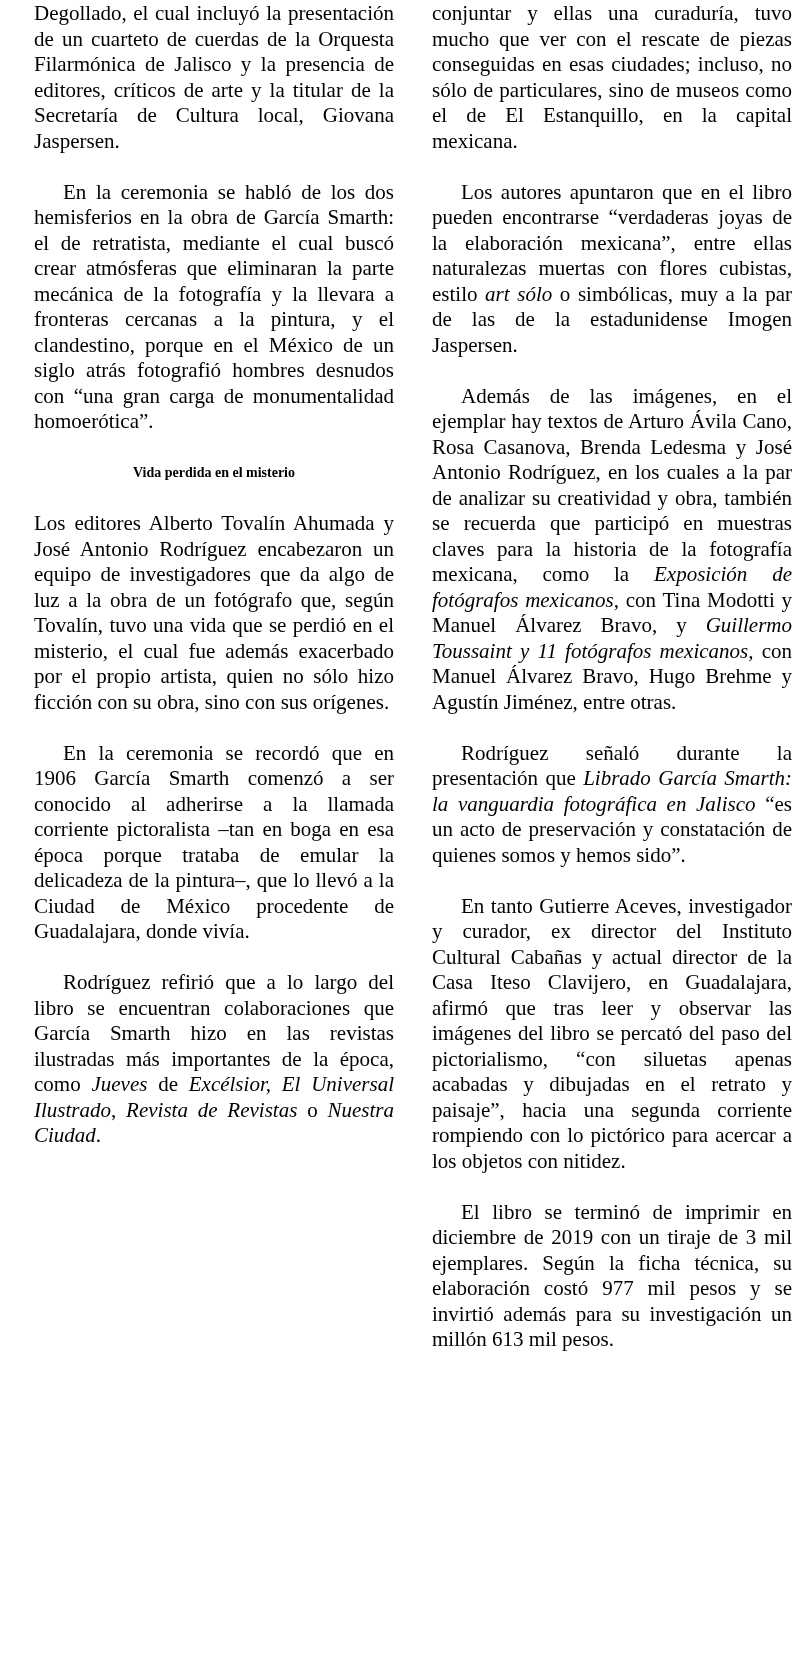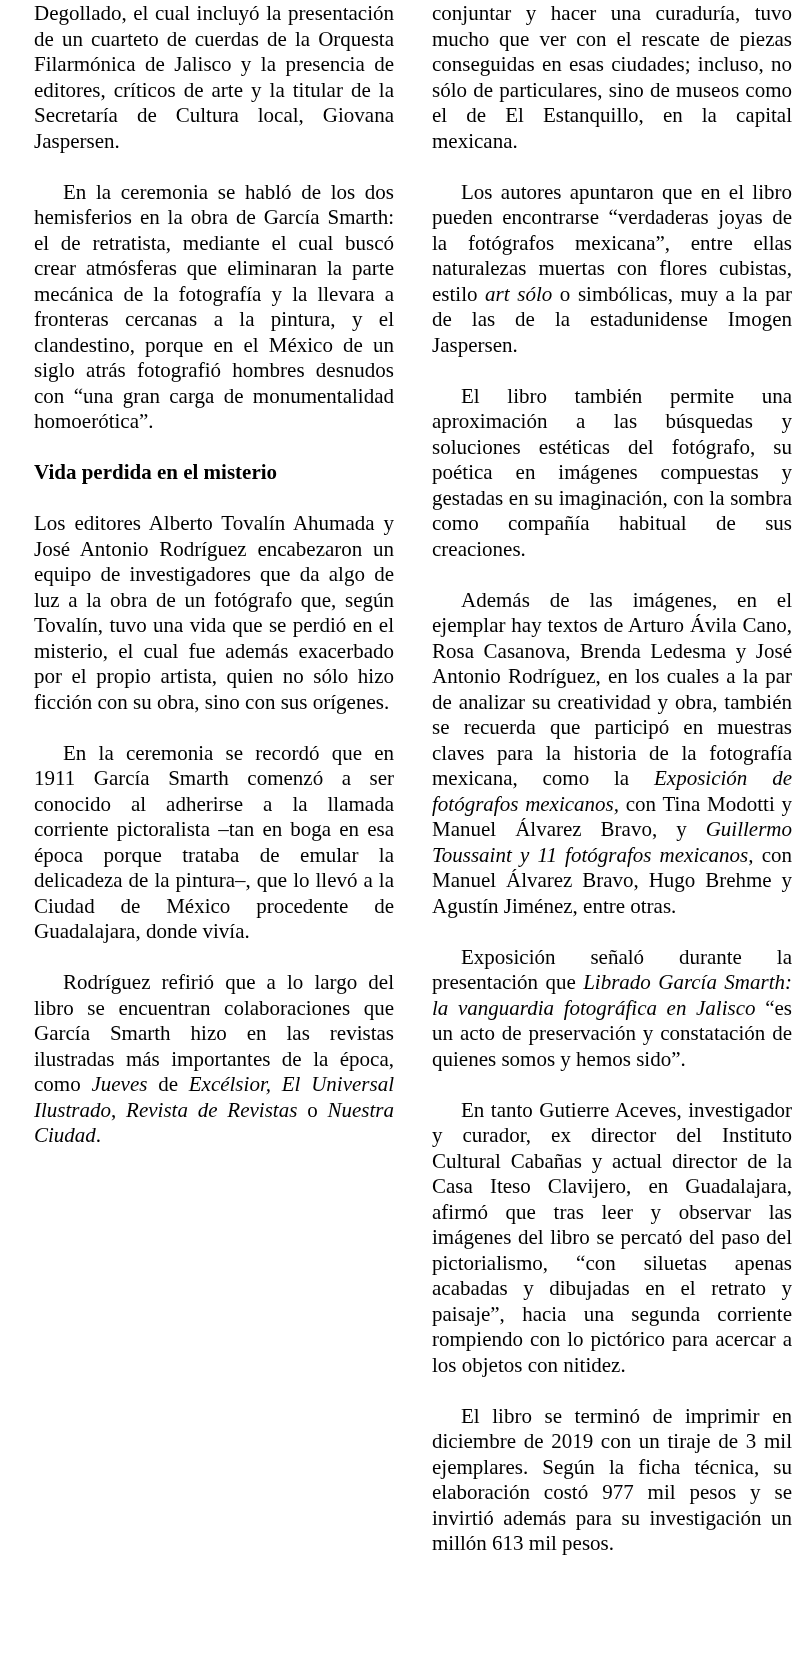--- a/index.html
+++ b/index.html
@@ -28,44 +28,43 @@
     text-align: justify;
   }
   .col p, .col h2 {
     margin: 25.5px 0 0 0;
     padding: 0;
   }
   .col > :first-child {
     margin-top: 0;
   }
   .col h2 {
-    font-size: 21px;
+    font-size: 14px;
     line-height: 25.5px;
     font-weight: 700;
-    text-align: left;
+    text-align: center;
   }
   p.indent {
     text-indent: 29px;
   }
   i { font-style: italic; }
 </style>
 </head>
 <body>
 
 <div class="article">
   <div class="col">
       <p><span>Degollado, el cual incluyó la presentación de un cuarteto de cuerdas de la Orquesta Filarmónica de Jalisco y la presencia de editores, críticos de arte y la titular de la Secretaría de Cultura local, Giovana Jaspersen.</span></p>
       <p class="indent"><span>En la ceremonia se habló de los dos hemisferios en la obra de García Smarth: el de retratista, mediante el cual buscó crear atmósferas que eliminaran la parte mecánica de la fotografía y la llevara a fronteras cercanas a la pintura, y el clandestino, porque en el México de un siglo atrás fotografió hombres desnudos con “una gran carga de monumentalidad homoerótica”.</span></p>
       <h2><span>Vida perdida en el misterio</span></h2>
       <p><span>Los editores Alberto Tovalín Ahumada y José Antonio Rodríguez encabezaron un equipo de investigadores que da algo de luz a la obra de un fotógrafo que, según Tovalín, tuvo una vida que se perdió en el misterio, el cual fue además exacerbado por el propio artista, quien no sólo hizo ficción con su obra, sino con sus orígenes.</span></p>
-      <p class="indent"><span>En la ceremonia se recordó que en 1911 García Smarth comenzó a ser conocido al adherirse a la llamada corriente pictoralista –tan en boga en esa época porque trataba de emular la delicadeza de la pintura–, que lo llevó a la Ciudad de México procedente de Guadalajara, donde vivía.</span></p>
+      <p class="indent"><span>En la ceremonia se recordó que en 1906 García Smarth comenzó a ser conocido al adherirse a la llamada corriente pictoralista –tan en boga en esa época porque trataba de emular la delicadeza de la pintura–, que lo llevó a la Ciudad de México procedente de Guadalajara, donde vivía.</span></p>
       <p class="indent"><span>Rodríguez refirió que a lo largo del libro se encuentran colaboraciones que García Smarth hizo en las revistas ilustradas más importantes de la época, como </span><i>Jueves</i><span> de </span><i>Excélsior, El Universal Ilustrado</i><span>, </span><i>Revista de Revistas</i><span> o </span><i>Nuestra Ciudad</i><span>.</span></p>
     </div>
   <div class="col">
-      <p><span>conjuntar y hacer una curaduría, tuvo mucho que ver con el rescate de piezas conseguidas en esas ciudades; incluso, no sólo de particulares, sino de museos como el de El Estanquillo, en la capital mexicana.</span></p>
-      <p class="indent"><span>Los autores apuntaron que en el libro pueden encontrarse “verdaderas joyas de la fotógrafos mexicana”, entre ellas naturalezas muertas con flores cubistas, estilo </span><i>art sólo</i><span> o simbólicas, muy a la par de las de la estadunidense Imogen Jaspersen.</span></p>
-      <p class="indent"><span>El libro también permite una aproximación a las búsquedas y soluciones estéticas del fotógrafo, su poética en imágenes compuestas y gestadas en su imaginación, con la sombra como compañía habitual de sus creaciones.</span></p>
+      <p><span>conjuntar y ellas una curaduría, tuvo mucho que ver con el rescate de piezas conseguidas en esas ciudades; incluso, no sólo de particulares, sino de museos como el de El Estanquillo, en la capital mexicana.</span></p>
+      <p class="indent"><span>Los autores apuntaron que en el libro pueden encontrarse “verdaderas joyas de la elaboración mexicana”, entre ellas naturalezas muertas con flores cubistas, estilo </span><i>art sólo</i><span> o simbólicas, muy a la par de las de la estadunidense Imogen Jaspersen.</span></p>
       <p class="indent"><span>Además de las imágenes, en el ejemplar hay textos de Arturo Ávila Cano, Rosa Casanova, Brenda Ledesma y José Antonio Rodríguez, en los cuales a la par de analizar su creatividad y obra, también se recuerda que participó en muestras claves para la historia de la fotografía mexicana, como la </span><i>Exposición de fotógrafos mexicanos,</i><span> con Tina Modotti y Manuel Álvarez Bravo, y </span><i>Guillermo Toussaint y 11 fotógrafos mexicanos,</i><span> con Manuel Álvarez Bravo, Hugo Brehme y Agustín Jiménez, entre otras.</span></p>
-      <p class="indent"><span>Exposición señaló durante la presentación que </span><i>Librado García Smarth: la vanguardia fotográfica en Jalisco</i><span> “es un acto de preservación y constatación de quienes somos y hemos sido”.</span></p>
+      <p class="indent"><span>Rodríguez señaló durante la presentación que </span><i>Librado García Smarth: la vanguardia fotográfica en Jalisco</i><span> “es un acto de preservación y constatación de quienes somos y hemos sido”.</span></p>
       <p class="indent"><span>En tanto Gutierre Aceves, investigador y curador, ex director del Instituto Cultural Cabañas y actual director de la Casa Iteso Clavijero, en Guadalajara, afirmó que tras leer y observar las imágenes del libro se percató del paso del pictorialismo, “con siluetas apenas acabadas y dibujadas en el retrato y paisaje”, hacia una segunda corriente rompiendo con lo pictórico para acercar a los objetos con nitidez.</span></p>
       <p class="indent"><span>El libro se terminó de imprimir en diciembre de 2019 con un tiraje de 3 mil ejemplares. Según la ficha técnica, su elaboración costó 977 mil pesos y se invirtió además para su investigación un millón 613 mil pesos.</span></p>
     </div>
 </div>
 
 </body></html>

